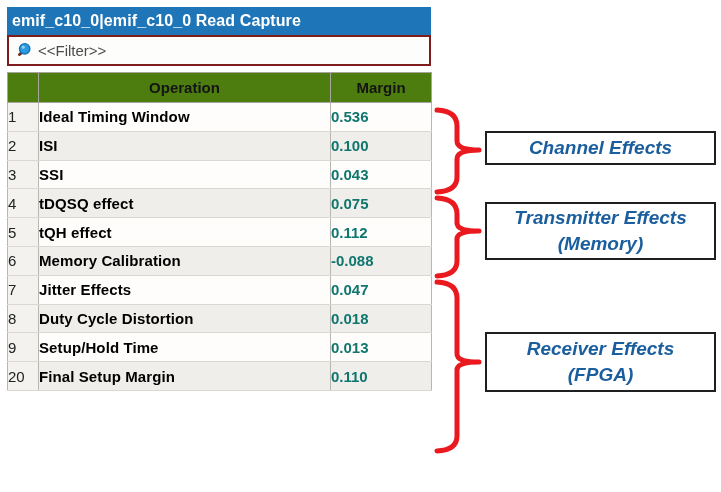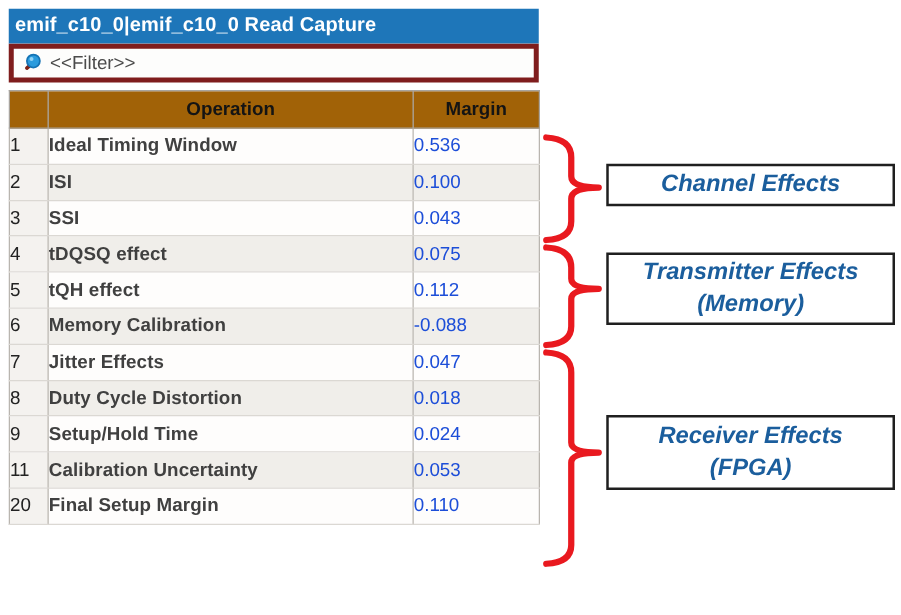--- a/index.html
+++ b/index.html
@@ -23,21 +23,21 @@
     box-sizing: border-box;
     white-space: nowrap;
     letter-spacing: 0.1px;
   }
 
   
   .filter-row {
     position: absolute; left: 7px; top: 35px;
     width: 424px; height: 31px;
     background: #fdfdfc;
-    border: 4px solid #7f1d1d;
+    border: 2px solid #7f1d1d;
     box-sizing: border-box;
     display: flex; align-items: center;
     gap: 6px;
     padding-left: 6px;
   }
   .filter-row svg { flex: 0 0 auto; display: block; }
   .filter-input {
     flex: 1 1 auto;
     border: none; outline: none; background: transparent;
     font-family: "Liberation Sans", sans-serif;
@@ -52,21 +52,21 @@
     width: 424px;
   }
   table.margins {
     width: 100%;
     border-collapse: collapse;
     table-layout: fixed;
     font-size: 15px;
   }
   table.margins th {
     height: 29px;
-    background: #a16207;
+    background: #4d7c0f;
     color: #141414;
     font-weight: bold;
     text-align: center;
     border: 1px solid #a8a49e;
     padding: 0;
   }
   table.margins td {
     height: 27.8px;
     border-top: 1px solid #dbd8d3;
     border-bottom: 1px solid #dbd8d3;
@@ -79,28 +79,28 @@
   tr.data-row { background: #fefdfc; }
   tr.data-row:nth-child(even) { background: #f0eeea; }
   td.num-cell {
     background: #f4f2ef;
     color: #222222;
     padding-left: 6px;
     border-left: 1px solid #a8a49e;
   }
   td.op-cell {
     padding-left: 46px;
-    color: #404040;
+    color: #000000;
     font-weight: 600;
     letter-spacing: 0.1px;
   }
   td.margin-cell {
     padding-left: 8px;
-    color: #1d4ed8;
-    font-weight: 400;
+    color: #0f766e;
+    font-weight: 700;
     border-right: 1px solid #a8a49e;
   }
 
   
   .brace-layer {
     position: absolute; left: 0; top: 0;
     width: 721px; height: 492px;
     pointer-events: none;
   }
   .brace-layer path {
@@ -197,26 +197,21 @@
           <td class="margin-cell">0.047</td>
         </tr>
         <tr class="data-row">
           <td class="num-cell">8</td>
           <td class="op-cell">Duty Cycle Distortion</td>
           <td class="margin-cell">0.018</td>
         </tr>
         <tr class="data-row">
           <td class="num-cell">9</td>
           <td class="op-cell">Setup/Hold Time</td>
-          <td class="margin-cell">0.024</td>
-        </tr>
-        <tr class="data-row">
-          <td class="num-cell">11</td>
-          <td class="op-cell">Calibration Uncertainty</td>
-          <td class="margin-cell">0.053</td>
+          <td class="margin-cell">0.013</td>
         </tr>
         <tr class="data-row">
           <td class="num-cell">20</td>
           <td class="op-cell">Final Setup Margin</td>
           <td class="margin-cell">0.110</td>
         </tr>
       </tbody>
     </table>
   </div>
 

